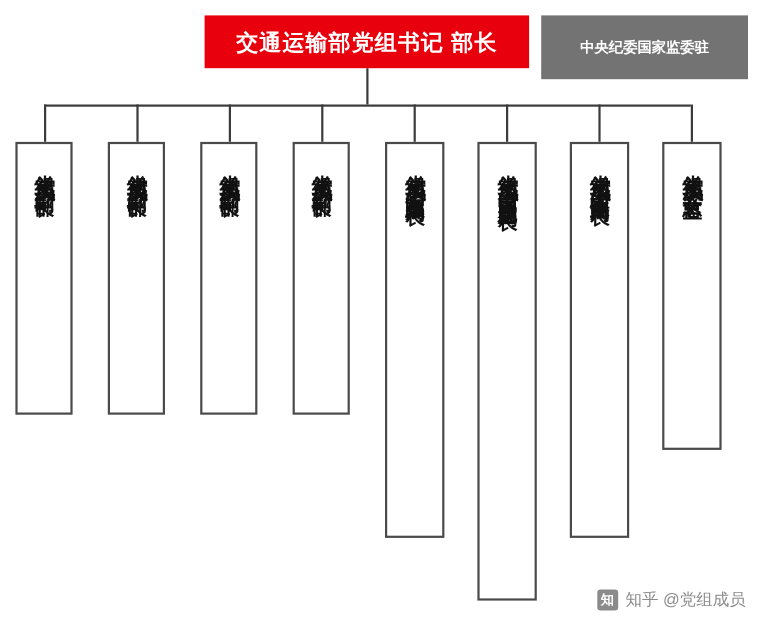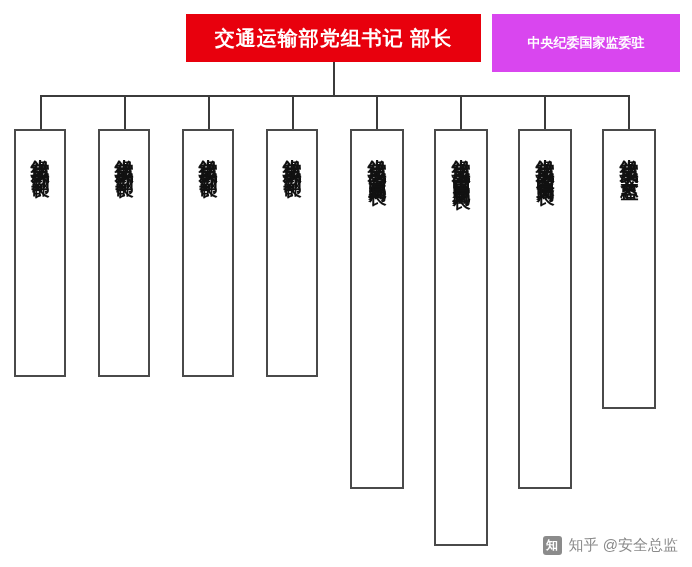--- a/index.html
+++ b/index.html
@@ -48,21 +48,21 @@
     letter-spacing: 1px;
     box-sizing: border-box;
   }
 
   .side-box {
     position: absolute;
     left: 492px;
     top: 0;
     width: 188px;
     height: 58px;
-    background: #d946ef;
+    background: #737373;
     color: #ffffff;
     display: flex;
     flex-direction: column;
     align-items: center;
     justify-content: center;
     font-size: 13px;
     font-weight: bold;
     line-height: 1.55;
     box-sizing: border-box;
     text-align: center;
@@ -207,16 +207,16 @@
 
     <div class="node" style="left:602px; top:129px; width:54px; height:280px;">
       <span class="title">党组成员</span>
       <span class="role">安全总监</span>
     </div>
 
   </div>
 
   <div class="watermark">
     <span class="zhihu-mark">知</span>
-    <span>知乎 @安全总监</span>
+    <span>知乎 @党组成员</span>
   </div>
 
 </div>
 
 </body></html>

